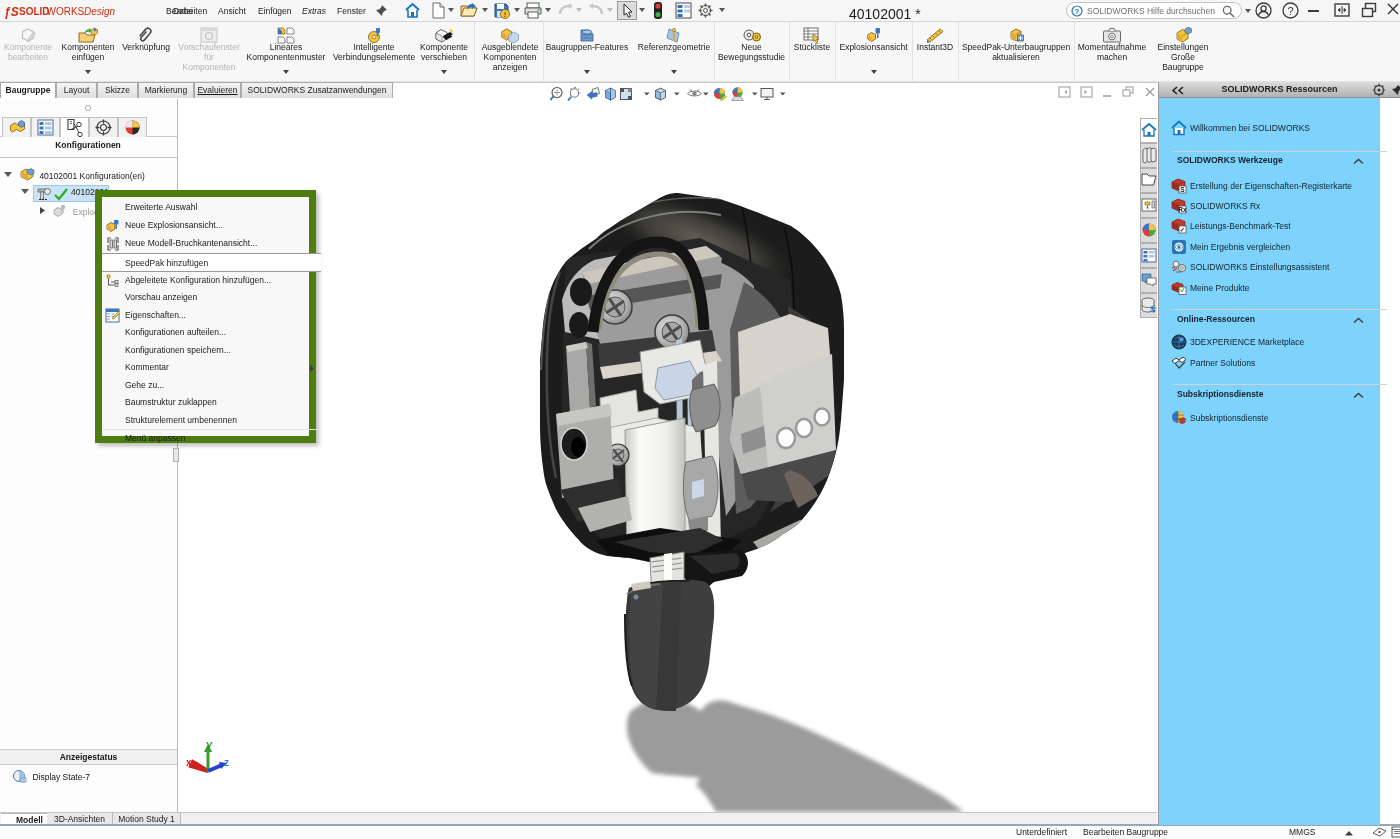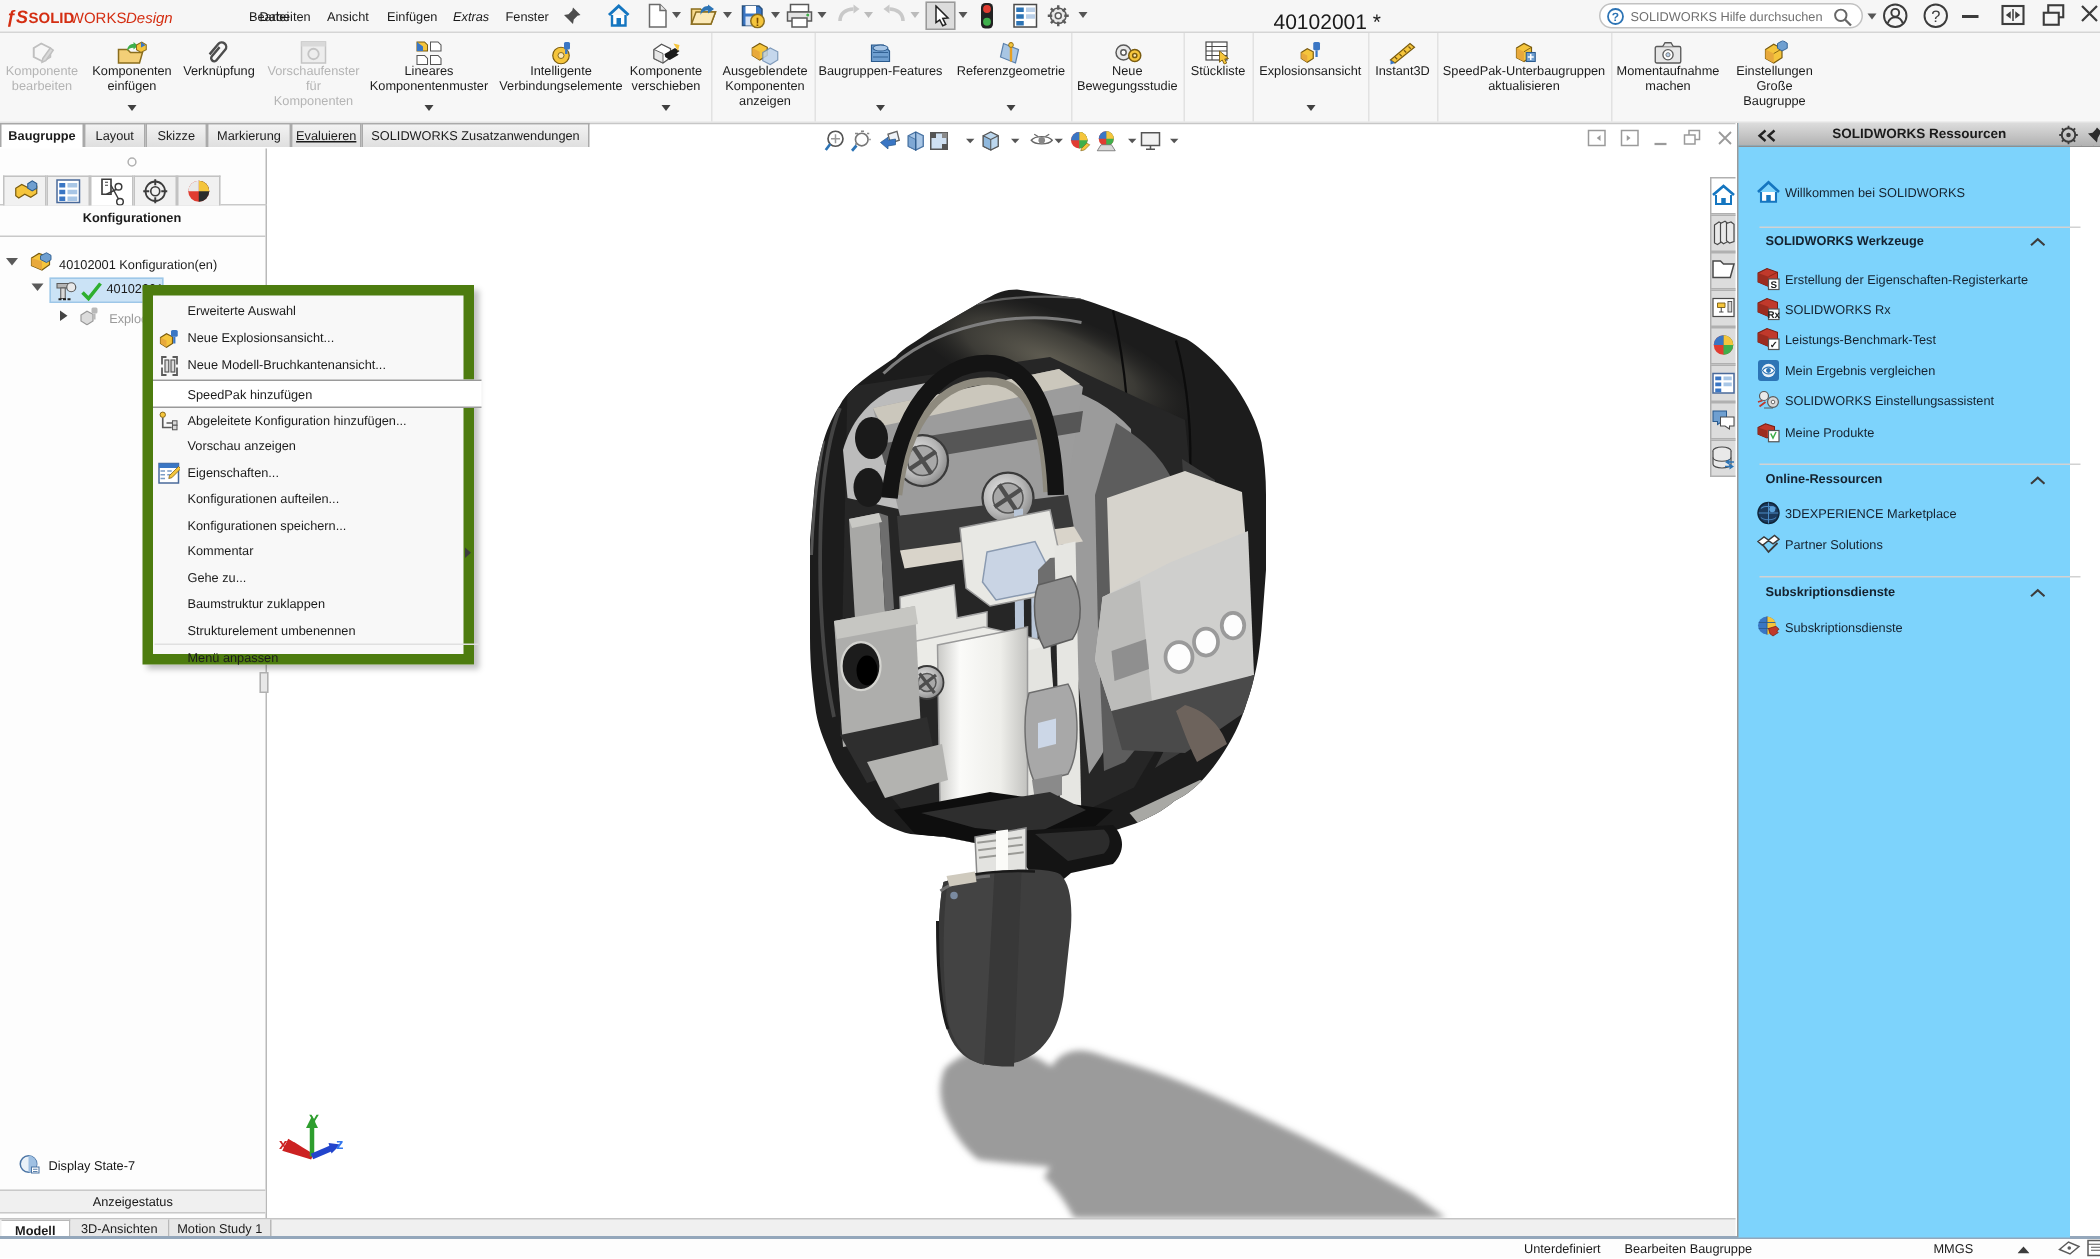--- a/index.html
+++ b/index.html
@@ -37,21 +37,21 @@
 #mdictl { left:1058px; top:86px; width:100px; height:14px; color:#9a9a9a; z-index:7; }
 
 
 #leftpanel { left:0; top:99px; width:178px; height:726px; background:#fdfdfd; border-right:1px solid #b9b9b9; }
 #lp-tabs { position:absolute; left:0; top:18px; width:178px; height:20px; border-bottom:1px solid #c9c9c9; }
 .lptab { position:absolute; top:0; width:29px; height:20px; border:1px solid #c2c2c2; border-bottom:none; background:#f1f1f1; }
 .lptab.active { background:#ffffff; }
 #lp-title { position:absolute; left:0; top:41px; width:176px; text-align:center; font-weight:bold; font-size:8.5px; color:#1b1b1b; }
 #lp-sep { position:absolute; left:0; top:58px; width:177px; height:1px; background:#c9c9c9; }
 .treerow { position:absolute; font-size:8.5px; color:#1b1b1b; white-space:nowrap; }
-#anz-hdr { position:absolute; left:0px; top:650px; width:177px; height:16px; background:#f0f0f0; border-top:1px solid #c9c9c9; border-bottom:1px solid #c9c9c9; text-align:center; font-weight:normal; font-size:8.5px; line-height:15px;margin-top:44px; }
+#anz-hdr { position:absolute; left:0px; top:650px; width:177px; height:16px; background:#f0f0f0; border-top:1px solid #c9c9c9; border-bottom:1px solid #c9c9c9; text-align:center; font-weight:bold; font-size:8.5px; line-height:15px; }
 #anz-row { position:absolute; left:12px; top:670px; font-size:8.5px; }
 
 
 #bottabs { left:0; top:812px; width:1157px; height:13px; background:#f0f0f0; border-top:1px solid #c4c4c4; }
 .btab { position:absolute; top:0px; height:13px; font-size:8.5px; line-height:12px; text-align:center; background:#e8e8e8; border-right:1px solid #b9b9b9; color:#1b1b1b; }
 .btab.active { background:#ffffff; font-weight:bold; border-top:1px solid #b9b9b9; }
 #blueline { left:0; top:824px; width:1400px; height:2px; background:#94a7bb; }
 
 
 #taskpane { left:1158px; top:82px; width:222px; height:743px; background:#7dd3fc; border-left:1px solid #9a9a9a; }
@@ -730,21 +730,21 @@
           <path d="M9 9h5v4H9z" fill="#fff" stroke="#4a74a4" stroke-width=".7"></path>
           <path d="M10 10.5h3M10 12h3" stroke="#4a74a4" stroke-width=".6"></path>
         </svg>
       <span style="margin-left:3px;">Display State-7</span>
     </div>
   </div>
 
   <div class="abs" style="left:173px;top:448px;width:6px;height:14px;background:#e8e8e8;border:1px solid #b0b0b0;z-index:3;"></div>
 
   <div class="abs" id="bottabs">
-    <div class="btab active" style="left:1px;width:46px;">Modell</div>
+    <div class="btab active" style="left:1px;width:58px;">Modell</div>
     <div class="btab" style="left:47px;width:66px;">3D-Ansichten</div>
     <div class="btab" style="left:113px;width:68px;">Motion Study 1</div>
   </div>
   <div class="abs" id="blueline"></div>
 
   <div class="abs" id="taskpane">
     <div id="tp-hdr">
       <svg class="abs" style="left:12px;top:4px;" width="14" height="9" viewBox="0 0 14 9">
           <path d="M6 1L2 4.5 6 8M12 1L8 4.5 12 8" fill="none" stroke="#222" stroke-width="1.6"></path>
         </svg>

